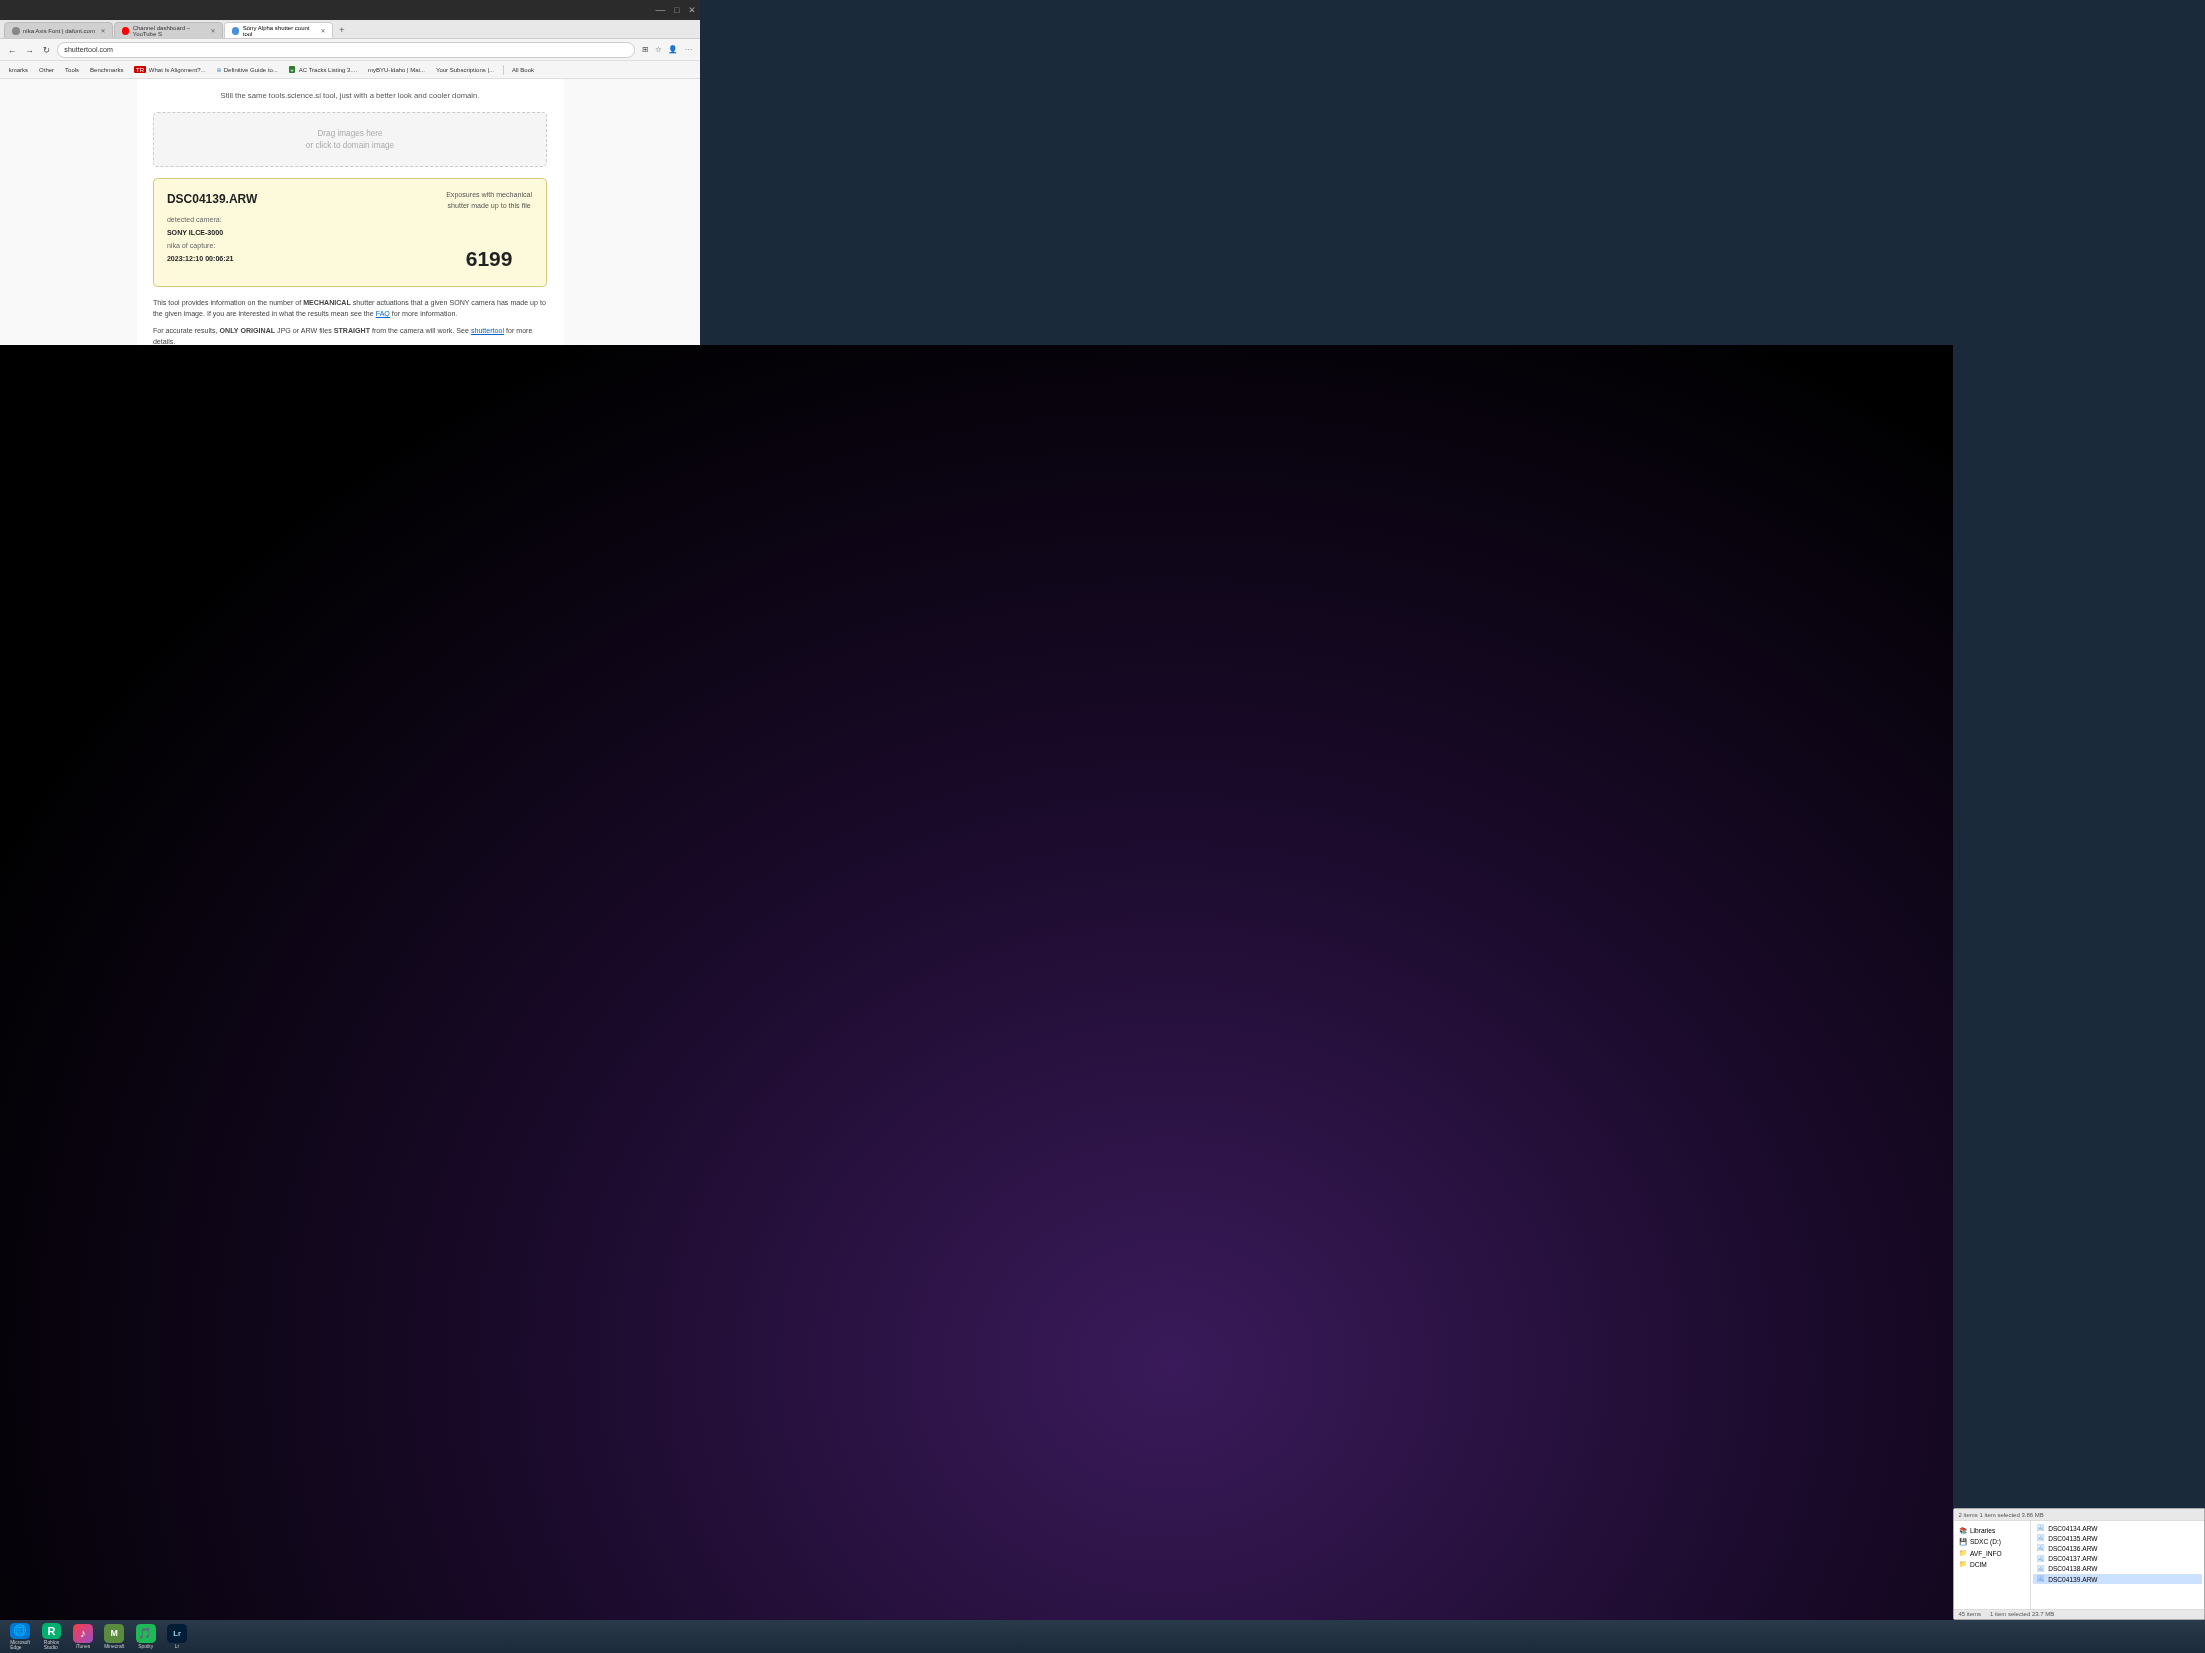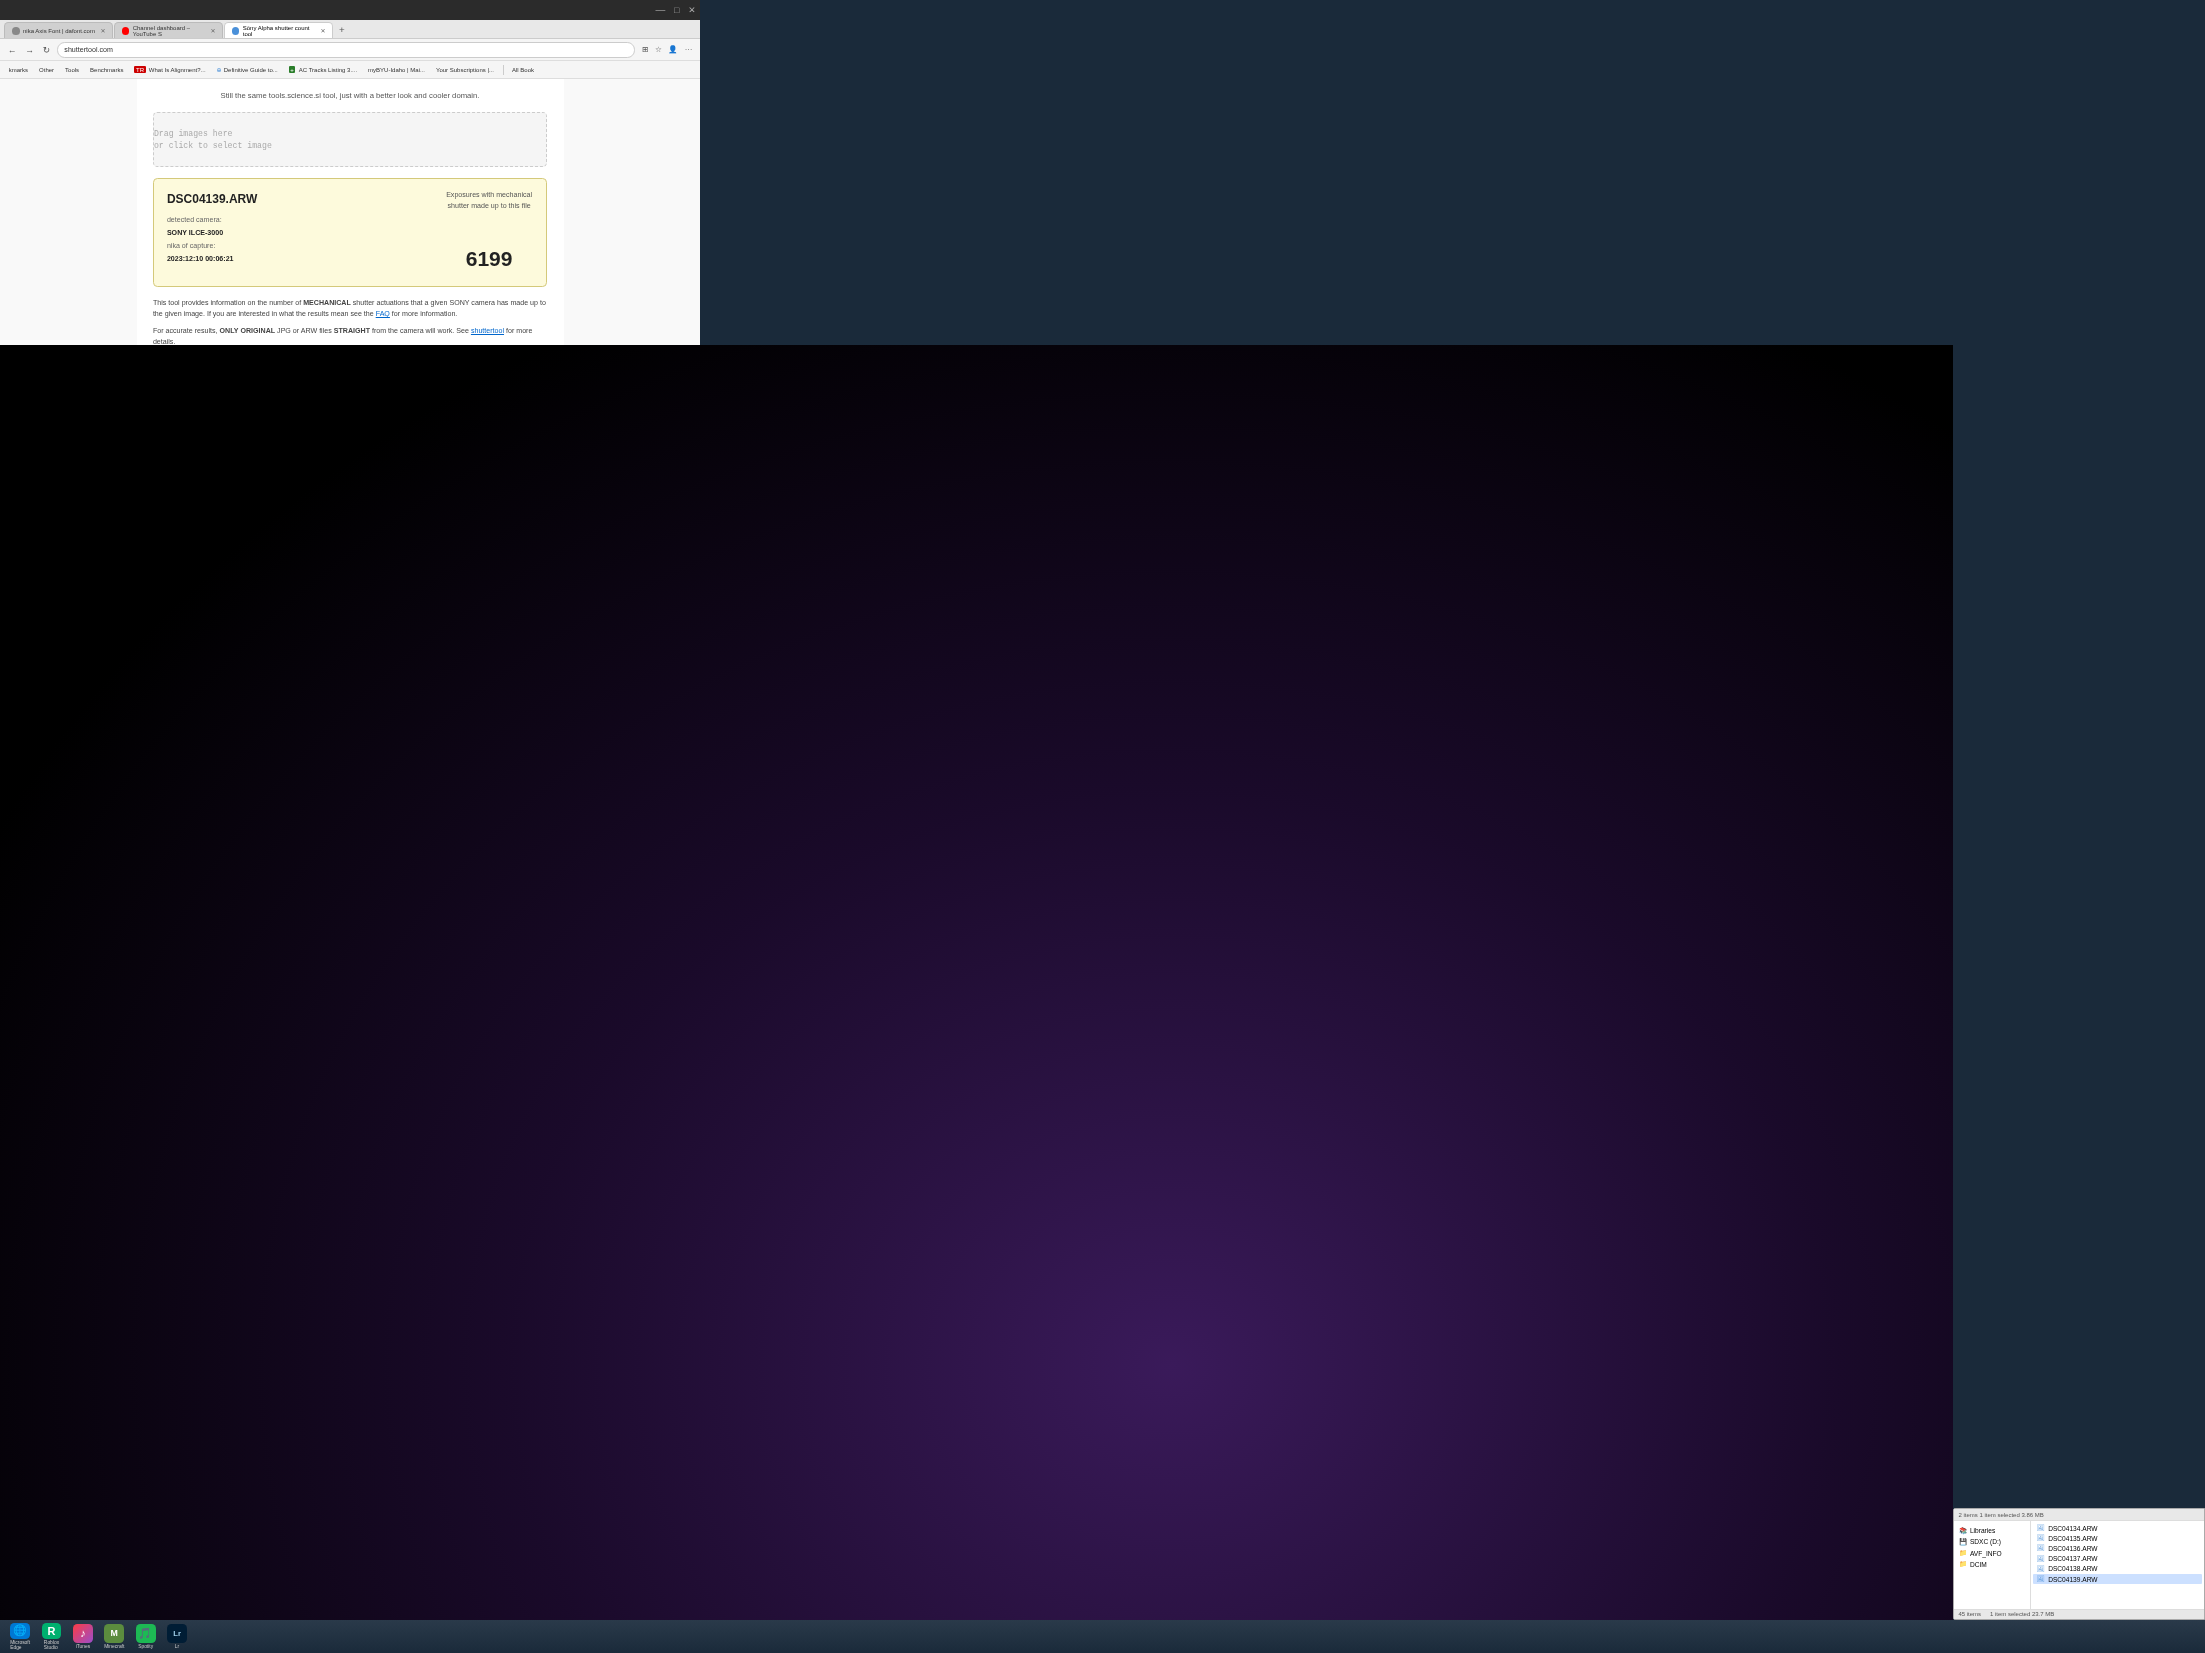--- a/index.html
+++ b/index.html
@@ -158,27 +158,26 @@
       font-size: 7.7px;
     }
 
     .dropzone {
       border: 1.1px dashed #ccc;
       border-radius: 4.4px;
       background: #f5f5f5;
       height: 55px;
       display: flex;
       flex-direction: column;
-      align-items: flex-start;
+      align-items: center;
       justify-content: center;
       color: #aaa;
       font-size: 8.2px;
       margin-bottom: 11px;
       cursor: pointer;
-      font-family: Liberation Mono, monospace;
     }
 
     .result-card {
       border: 0.5px solid #d4c97a;
       background: #fdfadc;
       border-radius: 4.4px;
       padding: 11px 13px;
       margin-bottom: 11px;
       display: flex;
       gap: 16.4px;
@@ -503,21 +502,21 @@
     </div>
   </div>
 
   <div class="scroll-area">
     <div class="page-content">
 
       <p class="subtitle">Still the same tools.science.si tool, just with a better look and cooler domain.</p>
 
       <div class="dropzone">
         <div>Drag images here</div>
-        <div>or click to select image</div>
+        <div>or click to domain image</div>
       </div>
 
       <div class="result-card">
         <div class="result-left">
           <div class="result-filename">DSC04139.ARW</div>
           <div class="result-row">
             <span class="label">detected camera:</span>
           </div>
           <div class="result-row">
             <span class="value">SONY ILCE-3000</span>

